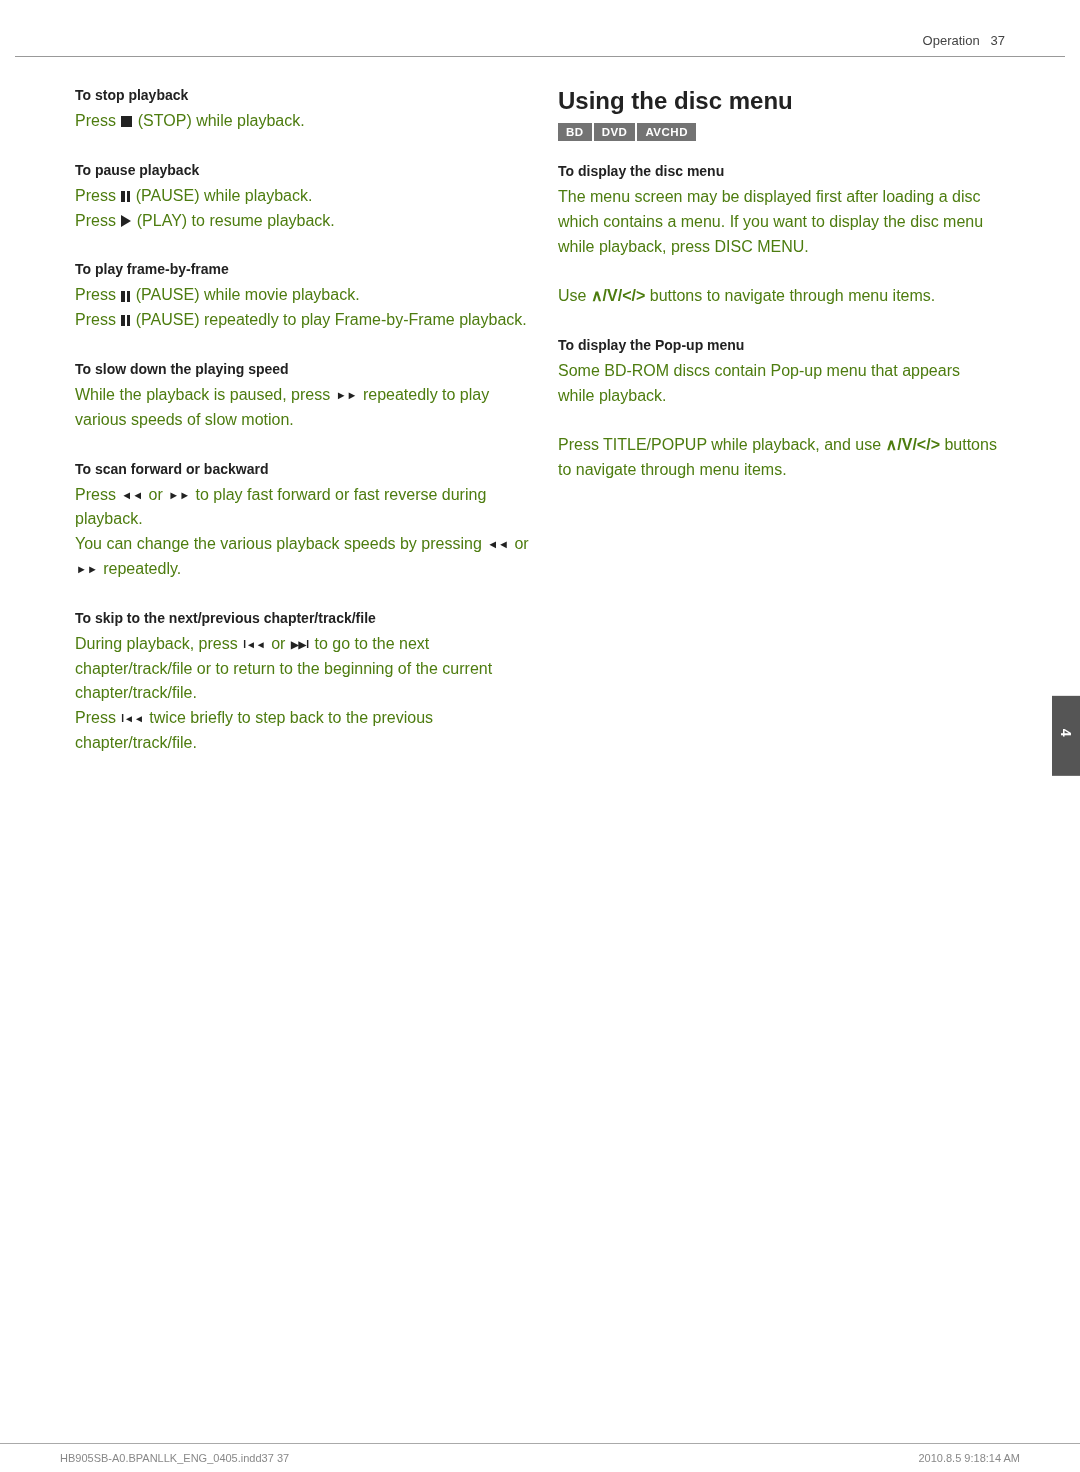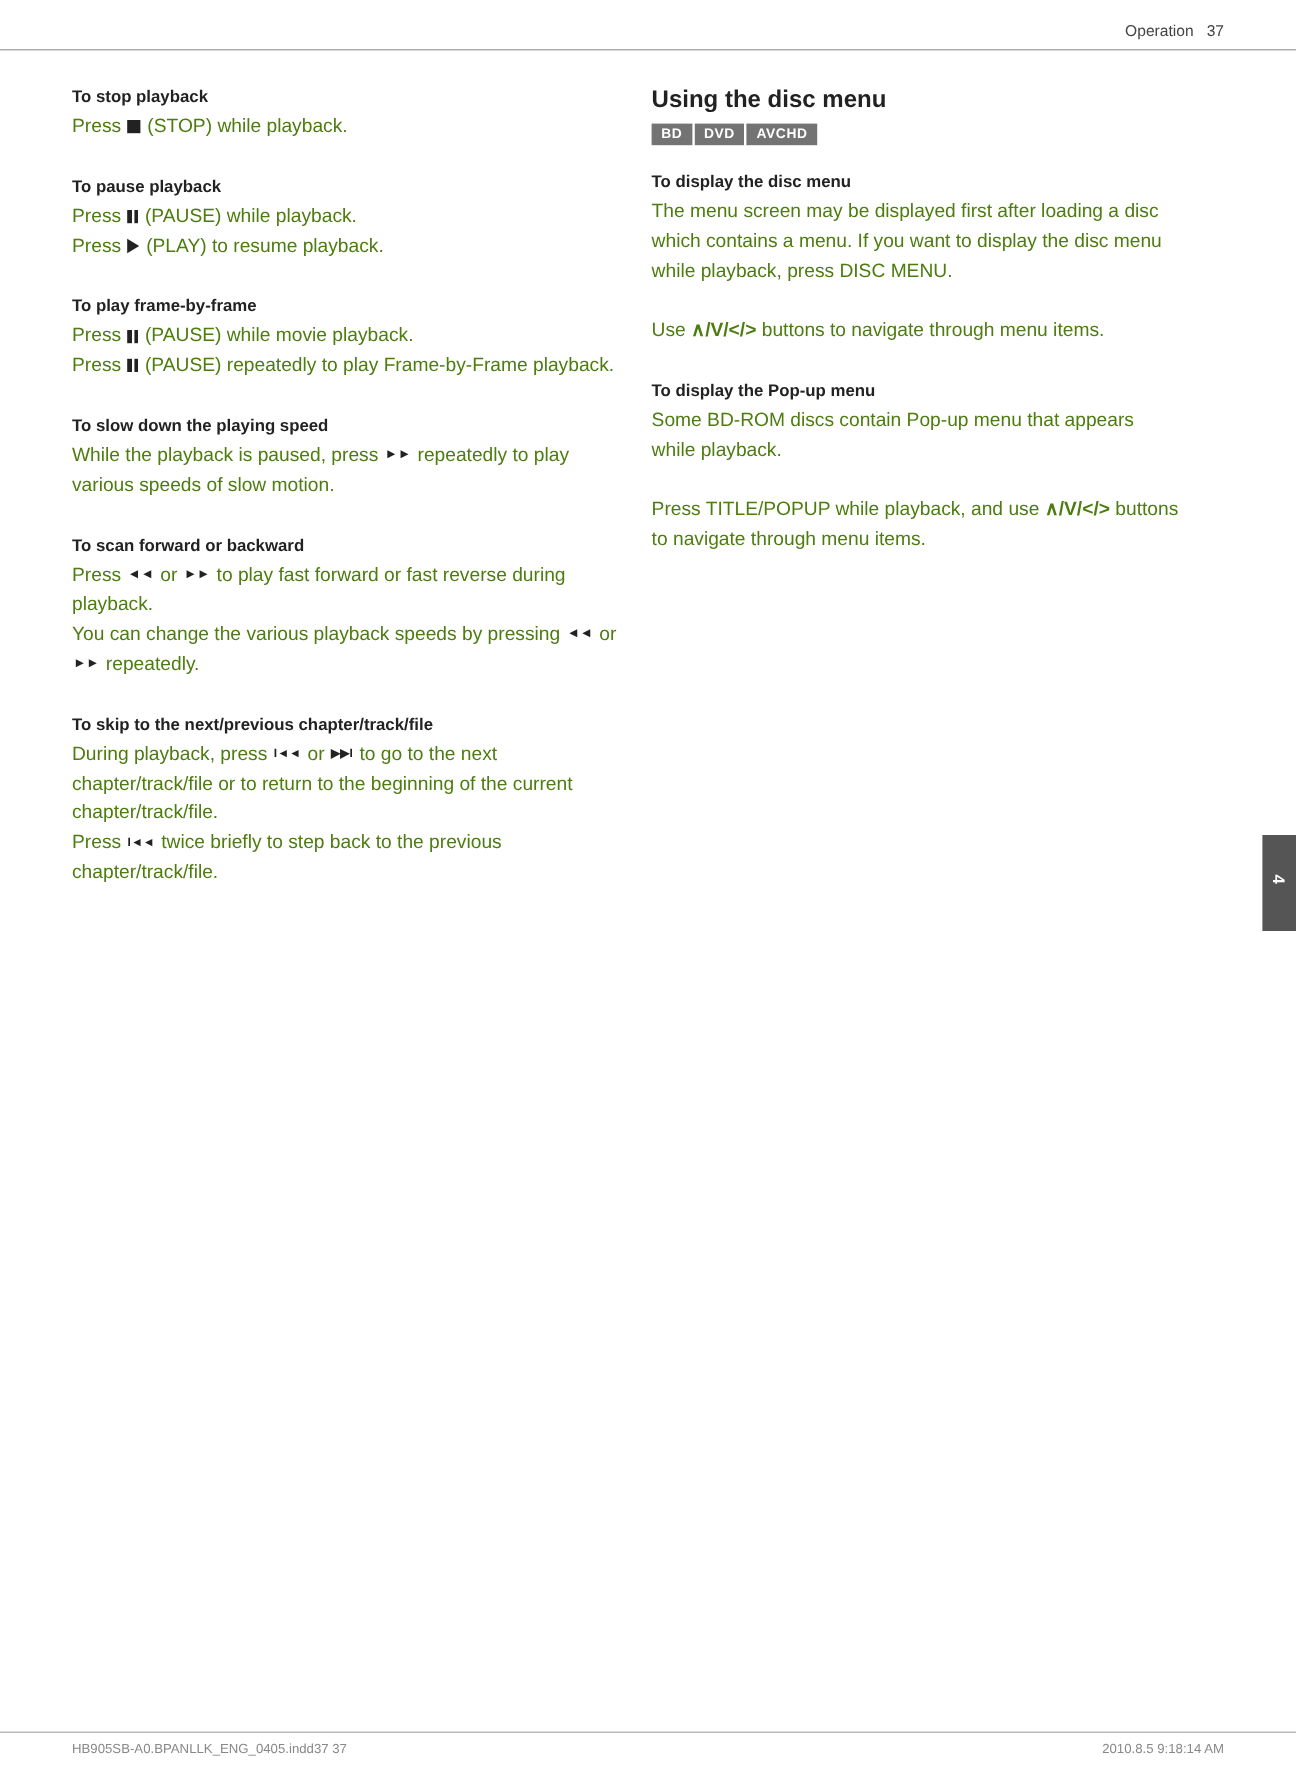--- a/index.html
+++ b/index.html
@@ -12,21 +12,21 @@
       font-size: 14px;
       color: #222;
       position: relative;
       overflow: hidden;
     }
 
     .page-container {
       width: 1080px;
       height: 1472px;
       position: relative;
-      padding: 0;
+      padding: 15px;
     }
 
     
     .header {
       display: flex;
       justify-content: flex-end;
       align-items: center;
       padding: 18px 60px 8px 60px;
       border-bottom: 1px solid #999;
       margin-bottom: 0;
@@ -91,21 +91,21 @@
     }
 
     .section-body {
       font-size: 16px;
       line-height: 1.55;
       color: #4d7c0f;
     }
 
     
     .disc-menu-title {
-      font-size: 20px;
+      font-size: 24px;
       font-weight: bold;
       margin-bottom: 8px;
     }
 
     .disc-badges {
       display: flex;
       gap: 2px;
       margin-bottom: 22px;
     }
 

